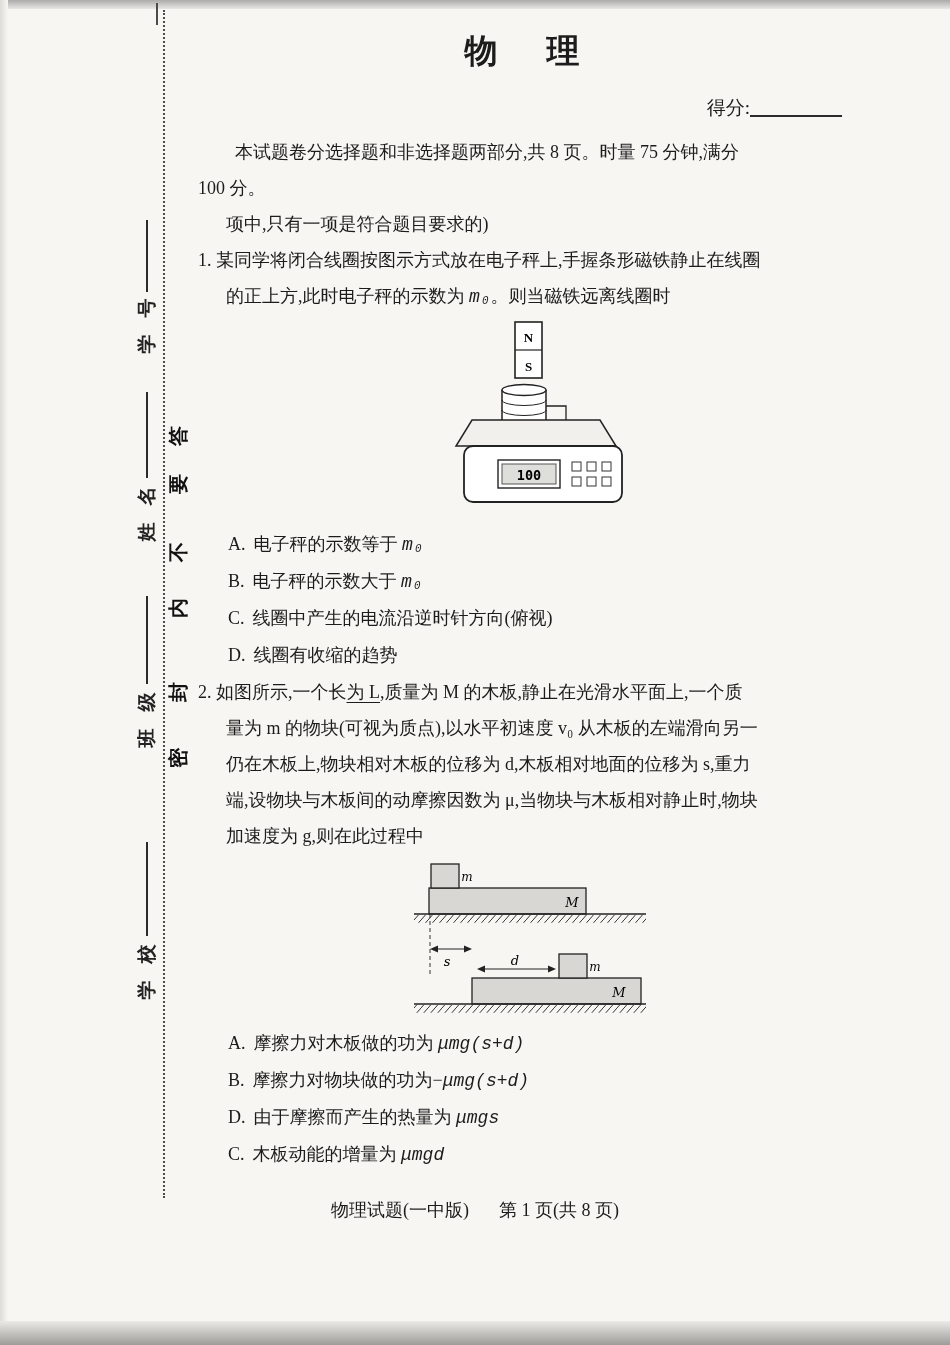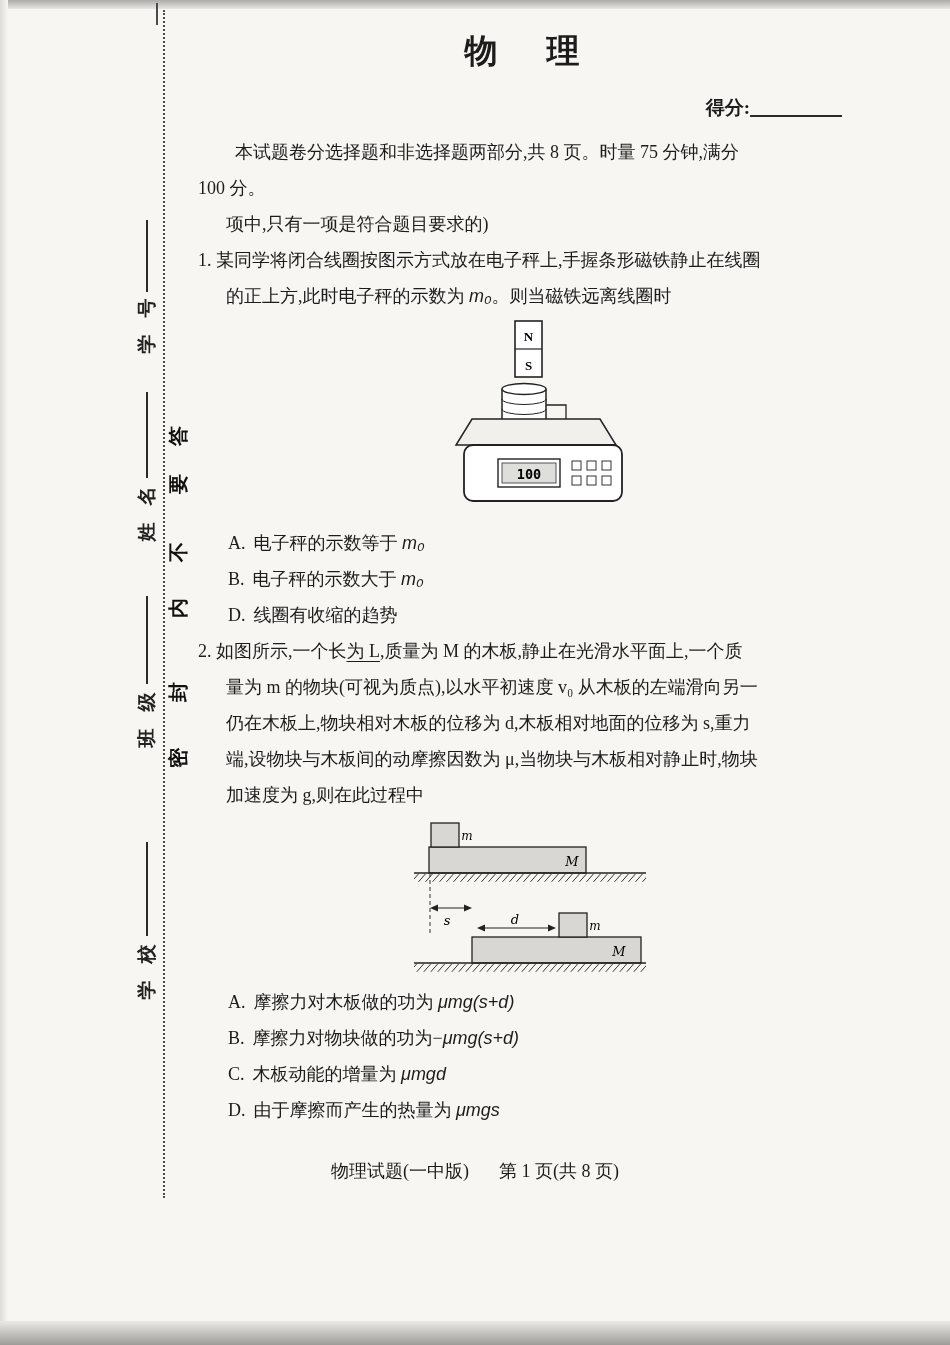--- a/index.html
+++ b/index.html
@@ -22,35 +22,35 @@
   .v-char{position:absolute;width:24px;height:24px;display:flex;align-items:center;
     justify-content:center;transform:rotate(-90deg);font-size:19px;font-weight:bold;color:#222;}
   .seal-char{font-size:20px;font-weight:bold;color:#111;}
   .blank-line{position:absolute;width:2px;background:#2b2b2b;}
 
   
   .main{position:absolute;left:198px;top:22px;width:656px;font-size:18px;line-height:36px;}
   .line{white-space:nowrap;}
   .page-title{text-align:center;font-size:33px;line-height:58px;font-weight:bold;
     letter-spacing:8px;font-family:"Liberation Sans","DejaVu Sans",sans-serif;}
-  .score-row{text-align:right;padding-right:12px;margin-top:10px;font-size:19px;font-weight:bold;}
+  .score-row{text-align:right;padding-right:12px;margin-top:10px;font-size:19px;font-weight:normal;}
   .score-blank{display:inline-block;width:92px;height:20px;border-bottom:2px solid #2b2b2b;
     vertical-align:-3px;}
   .intro{margin-top:8px;}
   .indent{padding-left:37px;}
   .cont{padding-left:28px;}
   .sec-label{font-weight:bold;}
-  .math{font-style:italic;font-family:Liberation Sans, sans-serif;text-align:center;}
+  .math{font-style:italic;font-family:Liberation Mono, monospace;text-align:center;}
   .useg{text-decoration:underline;text-underline-offset:4px;}
   .opt-label{margin-right:8px;}
   .opts{margin-top:8px;}
   .opt{padding-left:30px;}
   .figure1{display:block;margin:5px 0 2px 252px;}
   .figure2{display:block;margin:2px 0 4px 216px;}
-  .footer{position:absolute;top:1156px;left:0;width:950px;text-align:center;
+  .footer{position:absolute;top:1195px;left:0;width:950px;text-align:center;
     font-size:18px;line-height:30px;color:#1c1c1c;}
   .footer-gap{display:inline-block;width:30px;}
 </style>
 </head>
 <body>
 
 <div class="scan-top"></div>
 <div class="scan-left"></div>
 
 <div class="seal-dotted"></div>
@@ -138,20 +138,23 @@
     </svg>
 
     <div class="opts">
       <div class="line opt">
         <span class="opt-label">A.</span><span>电子秤的示数等于 </span><span class="math">m₀</span>
       </div>
       <div class="line opt">
         <span class="opt-label">B.</span><span>电子秤的示数大于 </span><span class="math">m₀</span>
       </div>
       <div class="line opt">
+        <span class="opt-label">C.</span><span>线圈中产生的电流沿逆时针方向(俯视)</span><span class="math"></span>
+      </div>
+      <div class="line opt">
         <span class="opt-label">D.</span><span>线圈有收缩的趋势</span><span class="math"></span>
       </div>
     </div>
   </div>
 
   <div>
     <div class="line">
       <span>2. 如图所示,一个长</span><span class="useg">为 L</span><span>,质量为 M 的木板,静止在光滑水平面上,一个质</span>
     </div>
     <div class="line cont">量为 m 的物块(可视为质点),以水平初速度 v₀ 从木板的左端滑向另一</div>
@@ -202,24 +205,24 @@
     </svg>
 
     <div>
       <div class="line opt">
         <span class="opt-label">A.</span><span>摩擦力对木板做的功为 </span><span class="math">μmg(s+d)</span>
       </div>
       <div class="line opt">
         <span class="opt-label">B.</span><span>摩擦力对物块做的功为−</span><span class="math">μmg(s+d)</span>
       </div>
       <div class="line opt">
+        <span class="opt-label">D.</span><span>由于摩擦而产生的热量为 </span><span class="math">μmgs</span>
+      </div>
+      <div class="line opt">
         <span class="opt-label">C.</span><span>木板动能的增量为 </span><span class="math">μmgd</span>
-      </div>
-      <div class="line opt">
-        <span class="opt-label">D.</span><span>由于摩擦而产生的热量为 </span><span class="math">μmgs</span>
       </div>
     </div>
   </div>
 </div>
 
 <div class="footer">
   <span>物理试题(一中版)</span><span class="footer-gap"></span><span>第 1 页(共 8 页)</span>
 </div>
 
 <div class="scan-bottom"></div>

